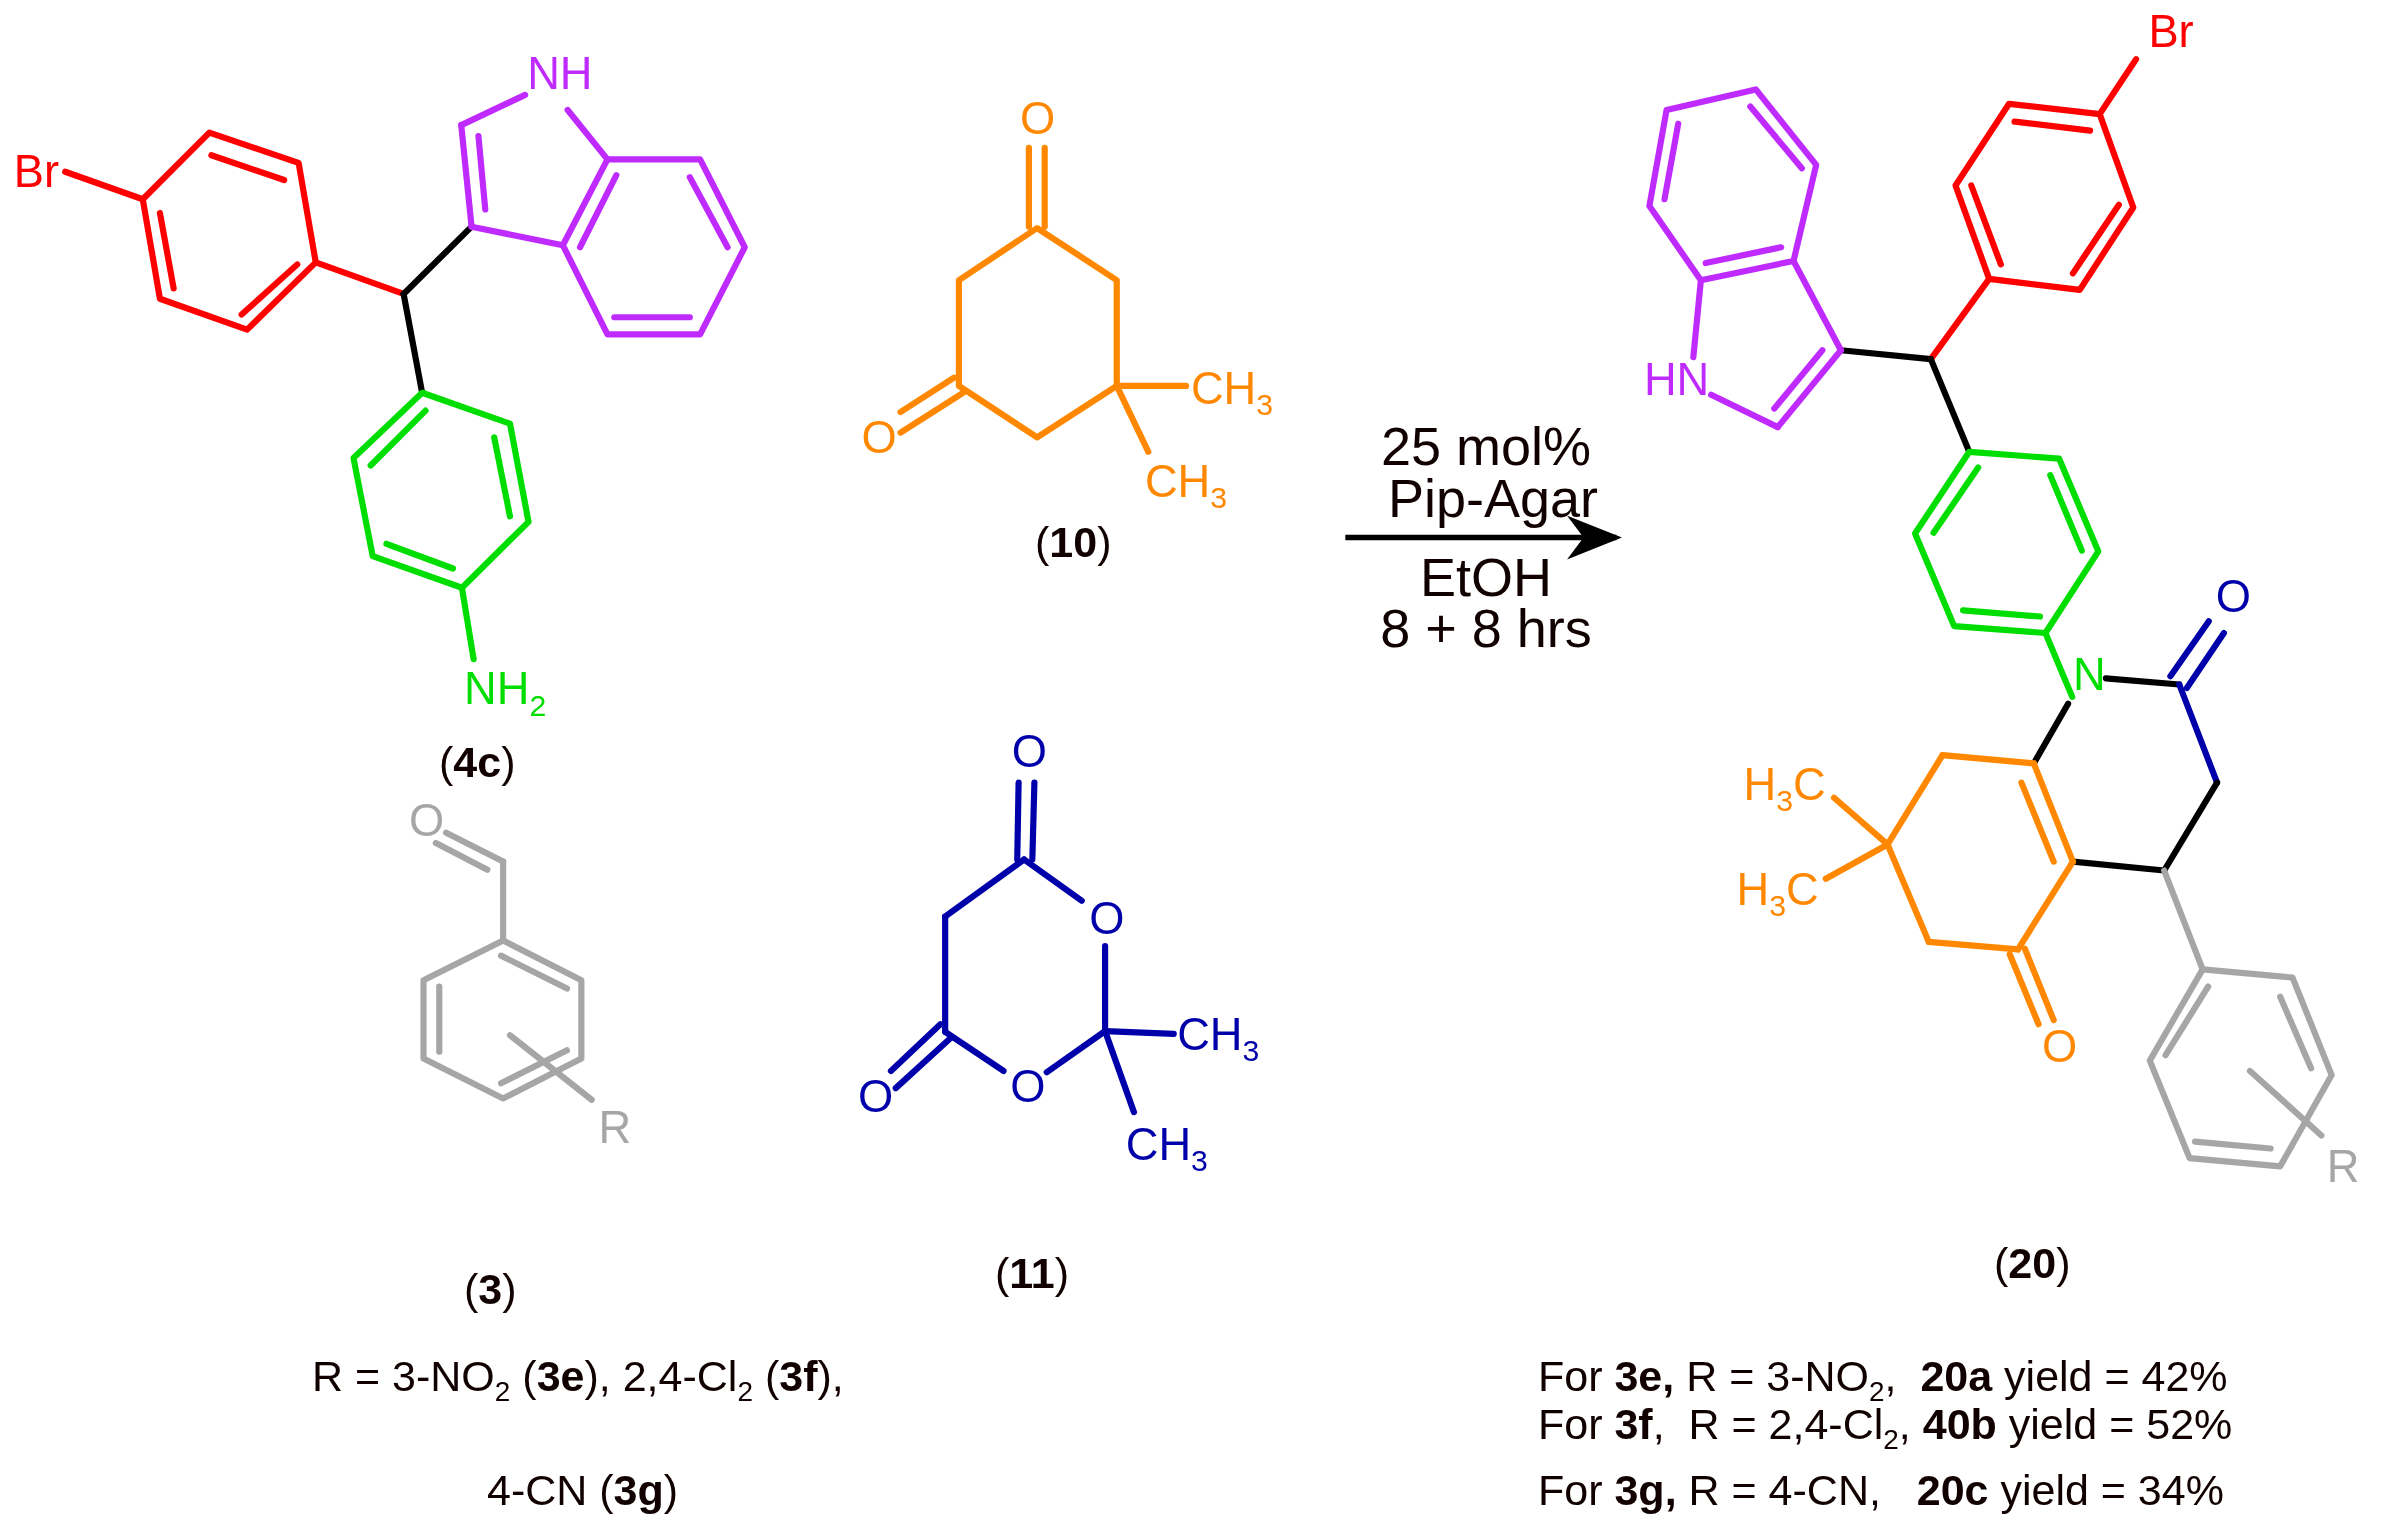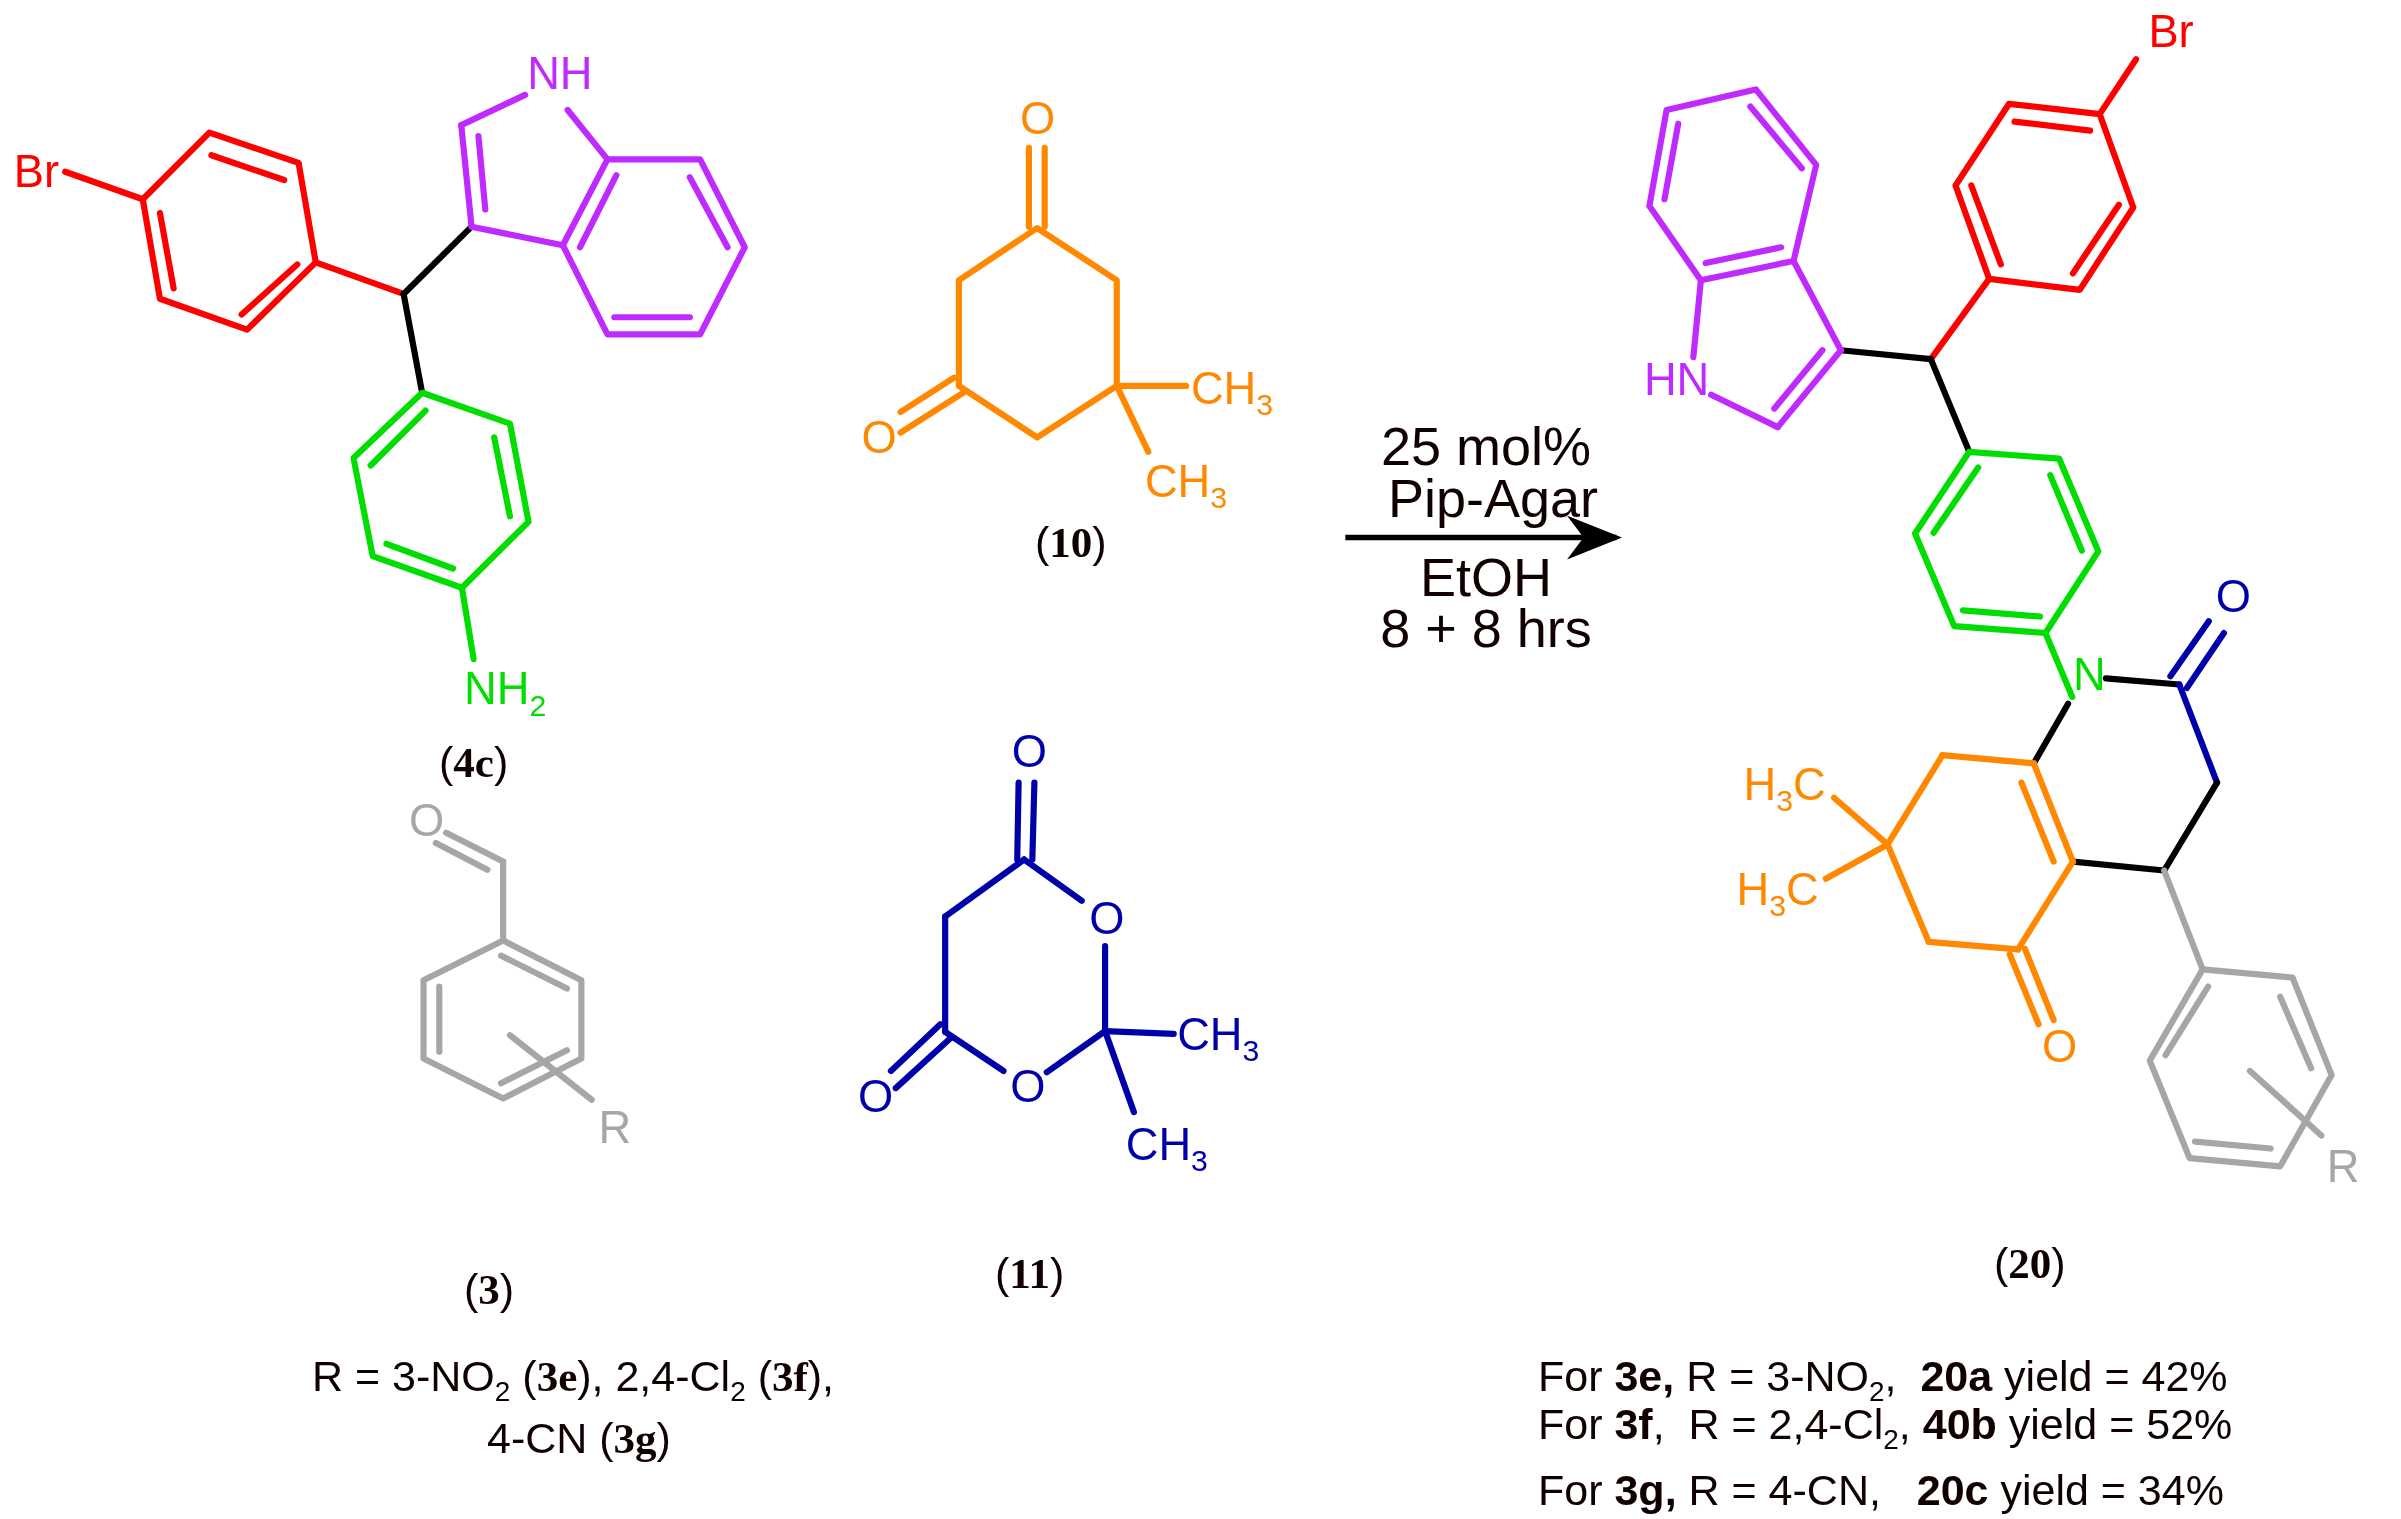--- a/index.html
+++ b/index.html
@@ -4,21 +4,21 @@
 <style>
   html, body { margin: 0; padding: 0; background: #ffffff; }
   body { width: 2401px; height: 1520px; position: relative; overflow: hidden; font-family: "Liberation Sans", sans-serif; }
   svg { position: absolute; left: 0; top: 0; }
   .b { fill: none; stroke-width: 9; stroke-linecap: round; stroke-linejoin: round; }
   .red { stroke: #ff0000; } .pur { stroke: #bf2bff; } .grn { stroke: #00dd00; } .blk { stroke: #000000; }
   .org { stroke: #ff8800; } .blu { stroke: #0000aa; } .gry { stroke: #a6a6a6; }
   .t { font-family: "Liberation Sans", sans-serif; font-size: 66px; }
   .tred { fill: #ff0000; } .tpur { fill: #bf2bff; } .tgrn { fill: #00dd00; } .torg { fill: #ff8800; } .tblu { fill: #0000aa; } .tgry { fill: #a6a6a6; }
   .lbl { position: absolute; font-family: "Liberation Sans", sans-serif; font-size: 43px; color: #110000; white-space: nowrap; }
-  .lbl b { font-weight: bold; font-family: Liberation Serif, serif; }
+  .lbl b { font-weight: bold; }
   .cond { position: absolute; font-family: "Liberation Sans", sans-serif; font-size: 54px; color: #110000; text-align: center; width: 288px; }
   .yield-line { position: absolute; font-family: "Liberation Sans", sans-serif; font-size: 43px; color: #110000; white-space: nowrap; }
   sub { font-size: 0.65em; vertical-align: -0.35em; }
 </style>
 </head>
 <body>
 
 <svg width="2401" height="1520" viewBox="0 0 3498 2214">
   <defs>
     <marker id="arrowhead" markerWidth="10" markerHeight="8" refX="9" refY="4" orient="auto" markerUnits="strokeWidth">
@@ -180,21 +180,21 @@
   </g>
 </svg>
 
 <div class="lbl" style="left:439px; top:738px;"><span>(</span><b>4c</b><span>)</span></div>
 <div class="lbl" style="left:1035px; top:518px;"><span>(</span><b>10</b><span>)</span></div>
 <div class="lbl" style="left:464px; top:1265px;"><span>(</span><b>3</b><span>)</span></div>
 <div class="lbl" style="left:995px; top:1249px;"><span>(</span><b>11</b><span>)</span></div>
 <div class="lbl" style="left:1994px; top:1239px;"><span>(</span><b>20</b><span>)</span></div>
 
 <div class="lbl" style="left:312px; top:1352px;"><span>R = 3-NO</span><sub>2</sub><span> (</span><b>3e</b><span>), 2,4-Cl</span><sub>2</sub><span> (</span><b>3f</b><span>),</span></div>
-<div class="lbl" style="left:487px; top:1414px;text-align:center;"><span>4-CN (</span><b>3g</b><span>)</span></div>
+<div class="lbl" style="left:487px; top:1466px;text-align:center;"><span>4-CN (</span><b>3g</b><span>)</span></div>
 
 <div class="cond" style="left:1342px; top:415px;">25 mol%</div>
 <div class="cond" style="left:1349px; top:467px;">Pip-Agar</div>
 <div class="cond" style="left:1342px; top:546px;">EtOH</div>
 <div class="cond" style="left:1342px; top:597px;">8 + 8 hrs</div>
 
 <div class="yield-line" style="left:1538px; top:1328px;margin-top:24px;"><span>For </span><b>3e,</b><span> R = 3-NO</span><sub>2</sub><span style="white-space:pre">,  </span><b>20a</b><span> yield = 42%</span></div>
 <div class="yield-line" style="left:1538px; top:1400px;"><span>For </span><b>3f</b><span style="white-space:pre">,  R = 2,4-Cl</span><sub>2</sub><span style="white-space:pre">, </span><b>40b</b><span> yield = 52%</span></div>
 <div class="yield-line" style="left:1538px; top:1466px;"><span>For </span><b>3g,</b><span> R = 4-CN,</span><span style="white-space:pre">   </span><b>20c</b><span> yield = 34%</span></div>
 

